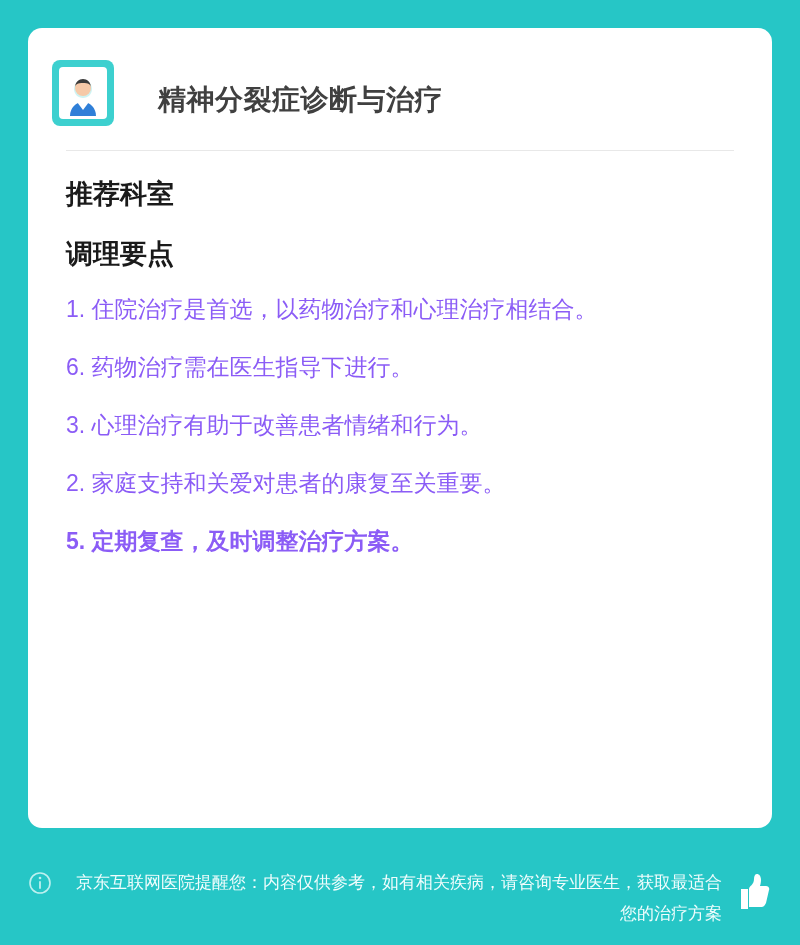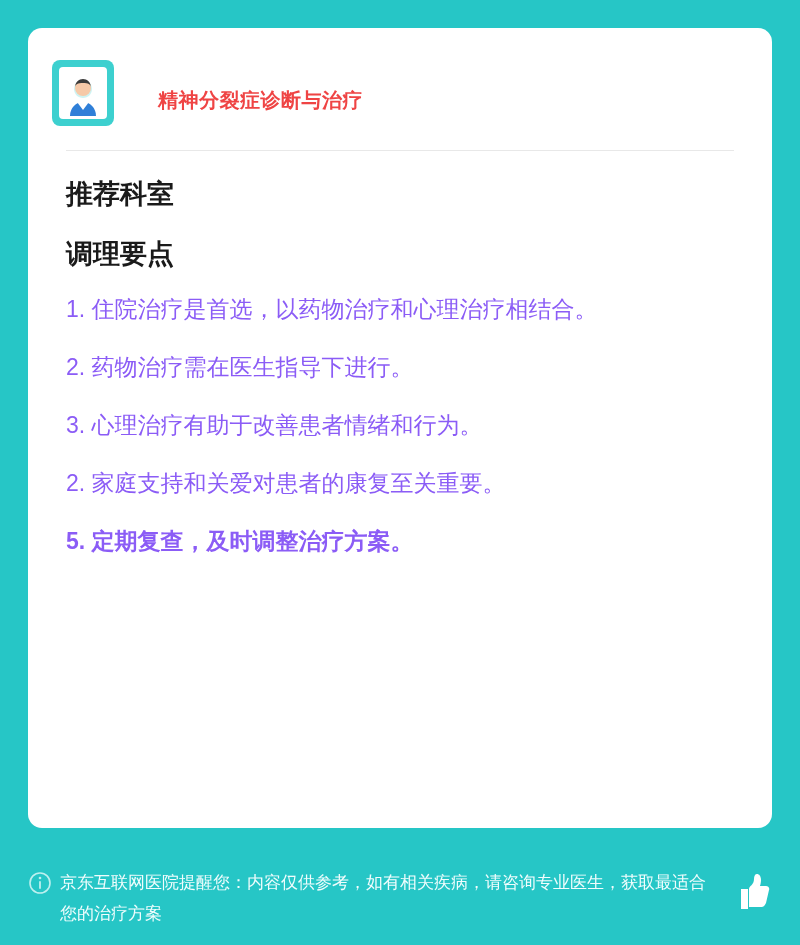--- a/index.html
+++ b/index.html
@@ -31,23 +31,23 @@
   }
   .doc-icon {
     position: absolute;
     left: 22px;
     top: 30px;
     width: 66px;
     height: 70px;
   }
   .title {
     margin: 0 0 0 92px;
-    font-size: 20px;
+    font-size: 28px;
     font-weight: bold;
-    color: #ef4444;
+    color: #404040;
     letter-spacing: 0.5px;
     line-height: 44px;
     padding-top: 14px;
   }
   .divider {
     margin-top: 28px;
     border-bottom: 1px solid #e8e8e8;
   }
   .section {
     margin-top: 26px;
@@ -81,20 +81,21 @@
     font-weight: bold;
   }
   .footer {
     position: absolute;
     left: 28px;
     right: 28px;
     bottom: 16px;
     display: flex;
     align-items: flex-start;
     color: #eafafa;
+    text-align: right;
   }
   .footer-icon {
     flex: 0 0 auto;
     width: 24px;
     height: 24px;
     margin-right: 8px;
     margin-top: 4px;
   }
   .footer-text {
     flex: 1 1 auto;
@@ -134,21 +135,21 @@
 
 
     <div class="section">
       <h2 class="section-heading">推荐科室</h2>
     </div>
 
     <div class="section">
       <h2 class="section-heading">调理要点</h2>
       <ol class="steps">
         <li>1. 住院治疗是首选，以药物治疗和心理治疗相结合。</li>
-        <li>2. 药物治疗需在医生指导下进行。</li>
+        <li>6. 药物治疗需在医生指导下进行。</li>
         <li>3. 心理治疗有助于改善患者情绪和行为。</li>
         <li>2. 家庭支持和关爱对患者的康复至关重要。</li>
         <li>5. 定期复查，及时调整治疗方案。</li>
       </ol>
     </div>
 
   </div>
 
   <div class="footer">
     <span class="footer-icon">

